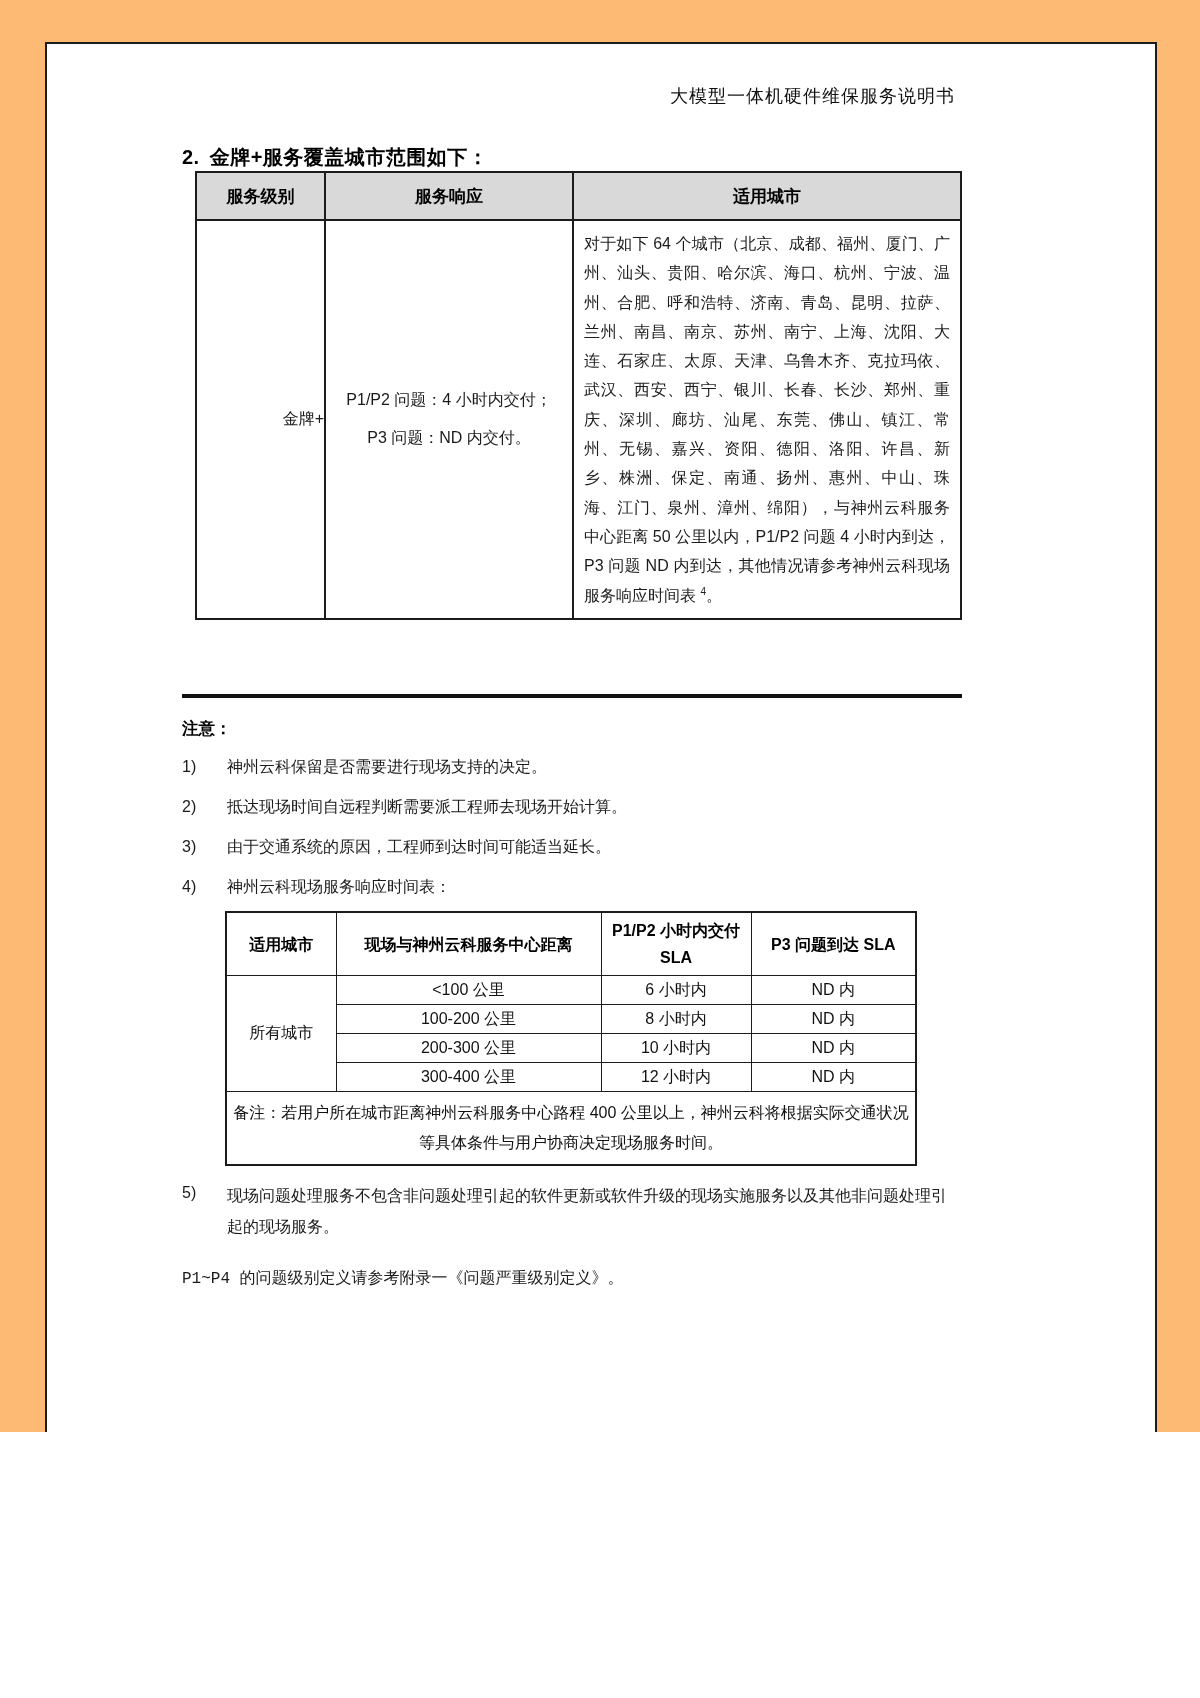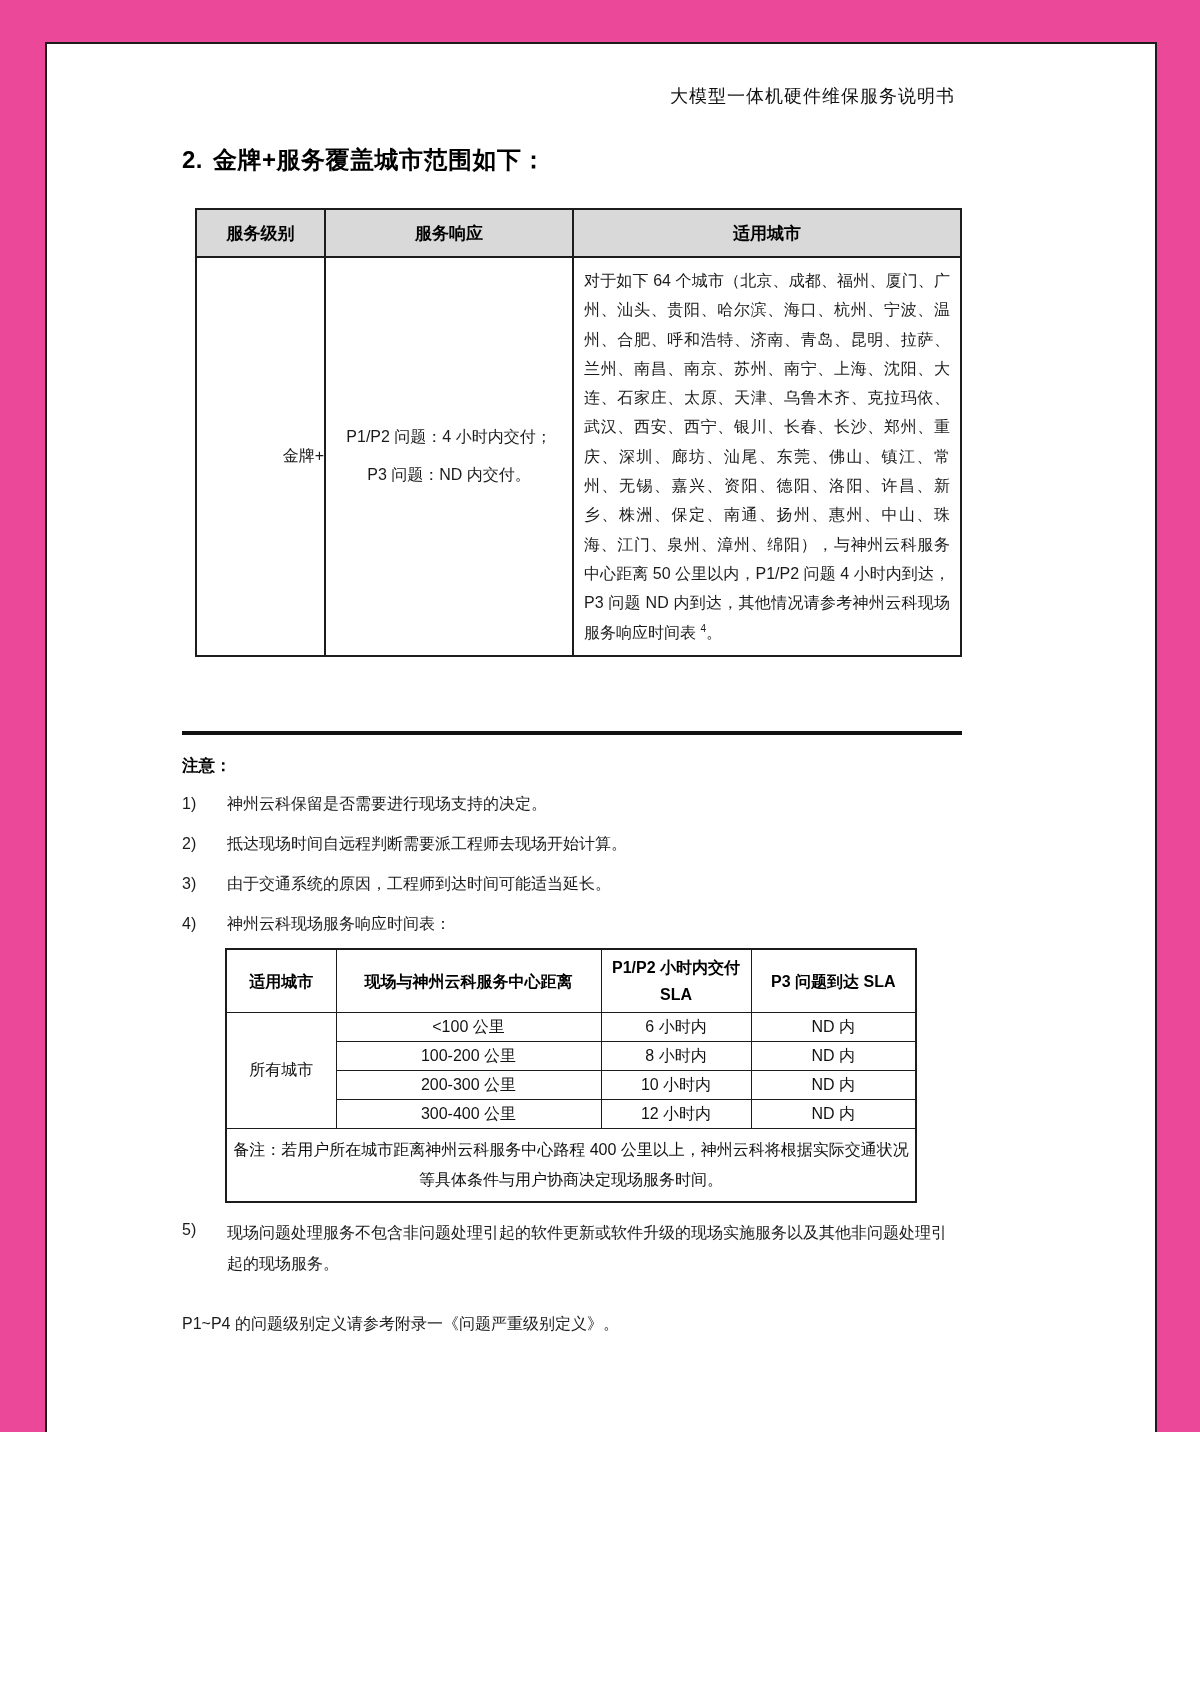--- a/index.html
+++ b/index.html
@@ -1,35 +1,35 @@
 <!DOCTYPE html>
 <html><head>
 <meta charset="utf-8">
 <style>
   * { margin:0; padding:0; box-sizing:border-box; }
   html,body { background:#ffffff; }
   .page {
-    position:relative; width:1200px; height:1432px; background:#ec4899;
+    position:relative; width:1200px; height:1432px; background:#fdba74;
     font-family:"Liberation Sans","DejaVu Sans",sans-serif; color:#1b1b1b;
     overflow:hidden;
   }
   .border-box {
     position:absolute; left:45px; top:42px; width:1112px; height:1608px;
     border:2.5px solid #1c1c1c; background:#ffffff;
   }
   .doc-header {
     position:absolute; top:40px; right:200px;
     font-family:"Liberation Serif","DejaVu Serif",serif;
     font-size:18px; color:#111; letter-spacing:1px;
   }
   .content {
     position:absolute; left:135px; top:100px; width:780px;
   }
   .section-heading {
-    font-size:24px; font-weight:700; color:#000; margin-bottom:32px;
+    font-size:20px; font-weight:700; color:#000; 
     letter-spacing:0.5px;
   }
   .section-heading .sec-num { margin-right:10px; }
 
   
   table { border-collapse:collapse; }
   .t1 { margin-left:13px; width:765px; table-layout:fixed; }
   .t1 th, .t1 td { border:2px solid #1c1c1c; font-size:16px; }
   .t1 th {
     background:#d9d9d9; font-weight:700; height:48px; text-align:center;
@@ -67,21 +67,21 @@
     height:64px; line-height:27px; padding:2px 4px; background:#ffffff; color:#000;
   }
   .t2 .col-city { width:110px; }
   .t2 .col-dist { width:265px; }
   .t2 .col-p12  { width:150px; }
   .t2 .col-p3   { width:165px; }
   .t2 td { height:29px; padding:1px 9px; text-align:center; vertical-align:middle; }
   .t2 td.c-scope { text-align:center; vertical-align:middle; }
   .t2 td.c-remark { padding:6px 4px; line-height:30px; height:auto; }
 
-  .closing { margin-top:32px; font-size:16px; line-height:26px; }
+  .closing { margin-top:24px; font-size:16px; line-height:26px;font-family:Liberation Mono, monospace; }
 
   .doc-footer {
     position:absolute; left:0; bottom:52px; width:100%;
     text-align:center; font-family:"Liberation Serif","DejaVu Serif",serif;
     font-size:17px; color:#111;
   }
   .doc-footer .pg { font-weight:700; }
   .doc-footer .sep { font-weight:400; padding:0 7px; }
 </style>
 </head>

